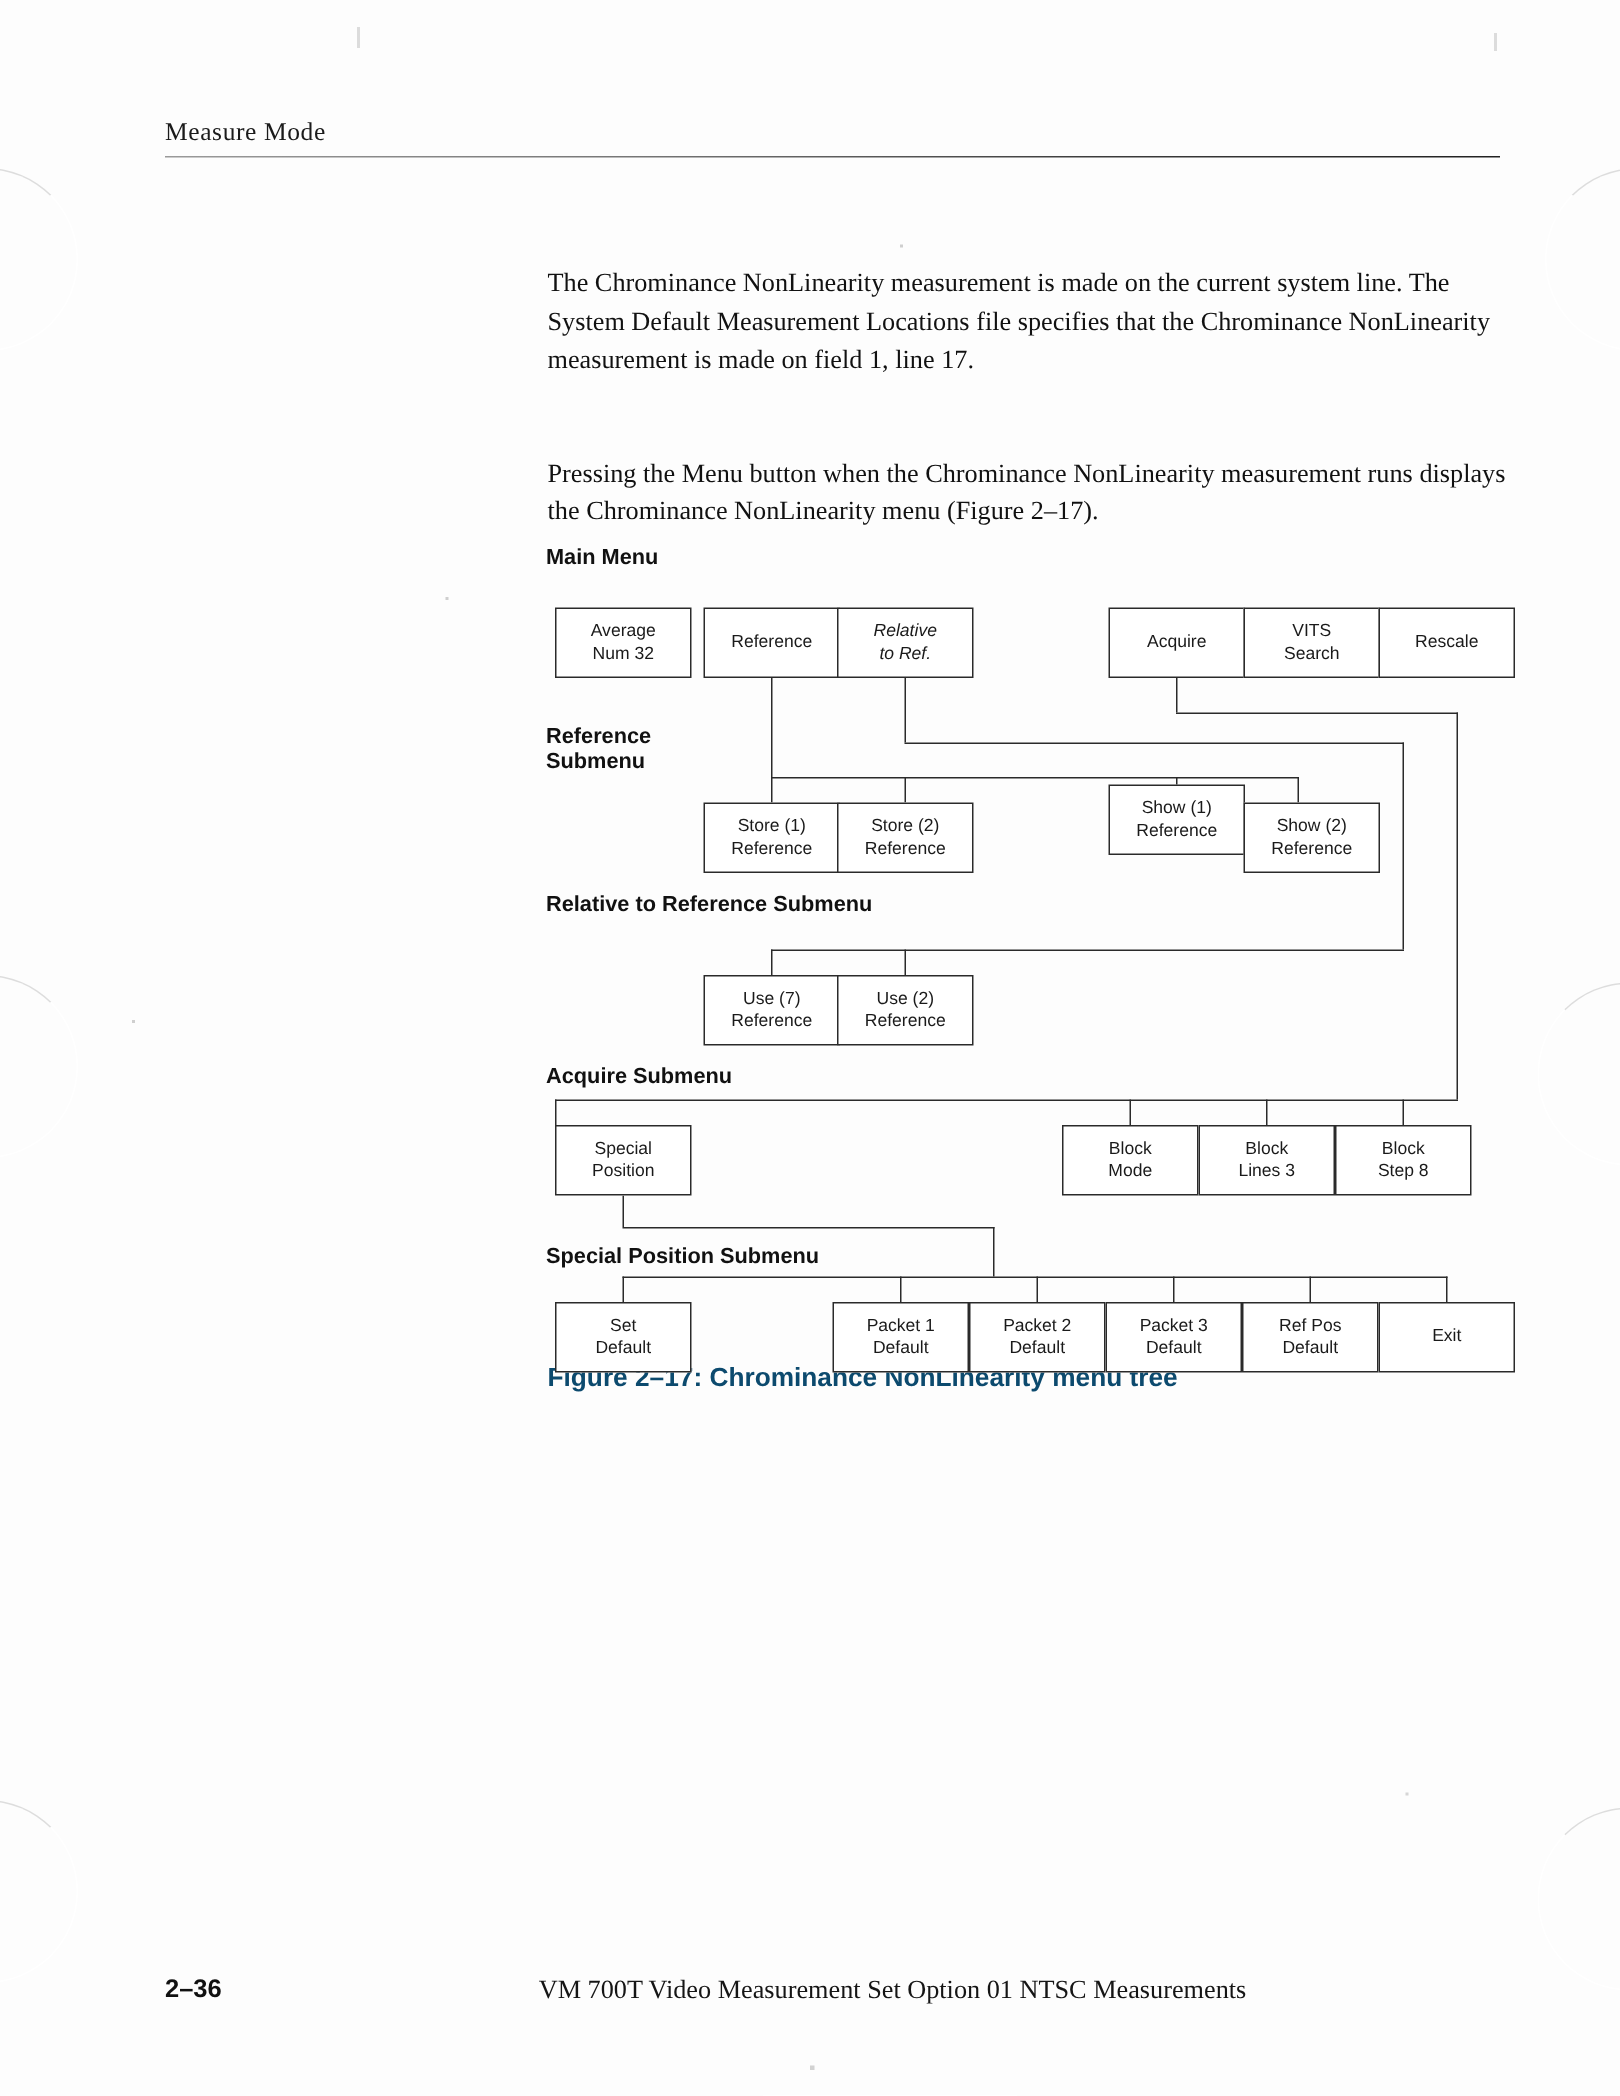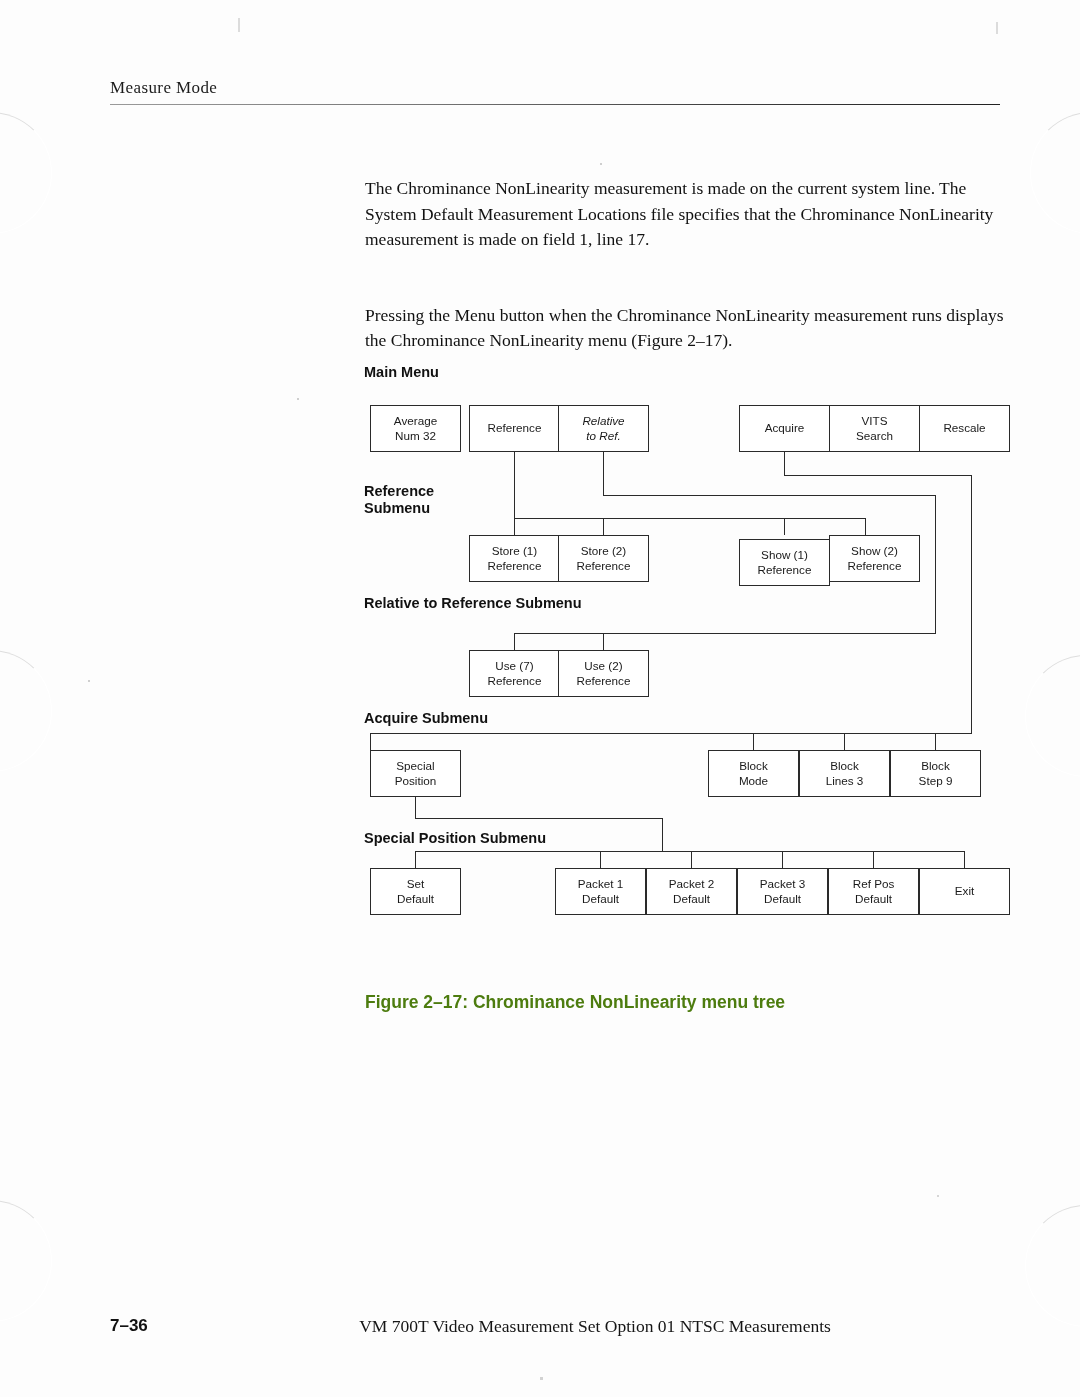--- a/index.html
+++ b/index.html
@@ -123,25 +123,25 @@
     position: absolute;
     background: #2a2a2a;
     z-index: 1;
   }
   .conn.h { height: 1.2px; }
   .conn.v { width: 1.2px; }
 
   .fig-caption {
     position: absolute;
     left: 365px;
-    top: 992px;
+    top: 908px;
     font-family: "Liberation Sans", sans-serif;
     font-weight: bold;
     font-size: 17.5px;
-    color: #4d7c0f;
+    color: #0c4a6e;
   }
 
   
   .folio {
     position: absolute;
     left: 110px;
     top: 1316px;
     font-family: "Liberation Sans", sans-serif;
     font-weight: bold;
     font-size: 17px;
@@ -222,21 +222,21 @@
     </div>
 
     <div class="node" style="left:114px; top:180px; width:91px; height:47px;">
       <span>Store (1)</span>
       <span>Reference</span>
     </div>
     <div class="node" style="left:203px; top:180px; width:91px; height:47px;">
       <span>Store (2)</span>
       <span>Reference</span>
     </div>
-    <div class="node" style="left:384px; top:184px; width:91px; height:47px;">
+    <div class="node" style="left:384px; top:168px; width:91px; height:47px;">
       <span>Show (1)</span>
       <span>Reference</span>
     </div>
     <div class="node" style="left:474px; top:180px; width:91px; height:47px;">
       <span>Show (2)</span>
       <span>Reference</span>
     </div>
 
     <div class="node" style="left:114px; top:295px; width:91px; height:47px;">
       <span>Use (7)</span>
@@ -254,21 +254,21 @@
     <div class="node" style="left:353px; top:395px; width:91px; height:47px;">
       <span>Block</span>
       <span>Mode</span>
     </div>
     <div class="node" style="left:444px; top:395px; width:91px; height:47px;">
       <span>Block</span>
       <span>Lines 3</span>
     </div>
     <div class="node" style="left:535px; top:395px; width:91px; height:47px;">
       <span>Block</span>
-      <span>Step 9</span>
+      <span>Step 8</span>
     </div>
 
     <div class="node" style="left:15px; top:513px; width:91px; height:47px;">
       <span>Set</span>
       <span>Default</span>
     </div>
     <div class="node" style="left:200px; top:513px; width:91px; height:47px;">
       <span>Packet 1</span>
       <span>Default</span>
     </div>
@@ -318,16 +318,16 @@
     <div class="conn v" style="left:60px; top:496px; height:17px;"></div>
     <div class="conn v" style="left:245px; top:496px; height:17px;"></div>
     <div class="conn v" style="left:336px; top:496px; height:17px;"></div>
     <div class="conn v" style="left:427px; top:496px; height:17px;"></div>
     <div class="conn v" style="left:518px; top:496px; height:17px;"></div>
     <div class="conn v" style="left:609px; top:496px; height:17px;"></div>
   </div>
 
   <div class="fig-caption">Figure 2–17: Chrominance NonLinearity menu tree</div>
 
-  <div class="folio">7–36</div>
+  <div class="folio">2–36</div>
   <div class="footer-title">VM 700T Video Measurement Set Option 01 NTSC Measurements</div>
 
 </div>
 
 </body></html>

